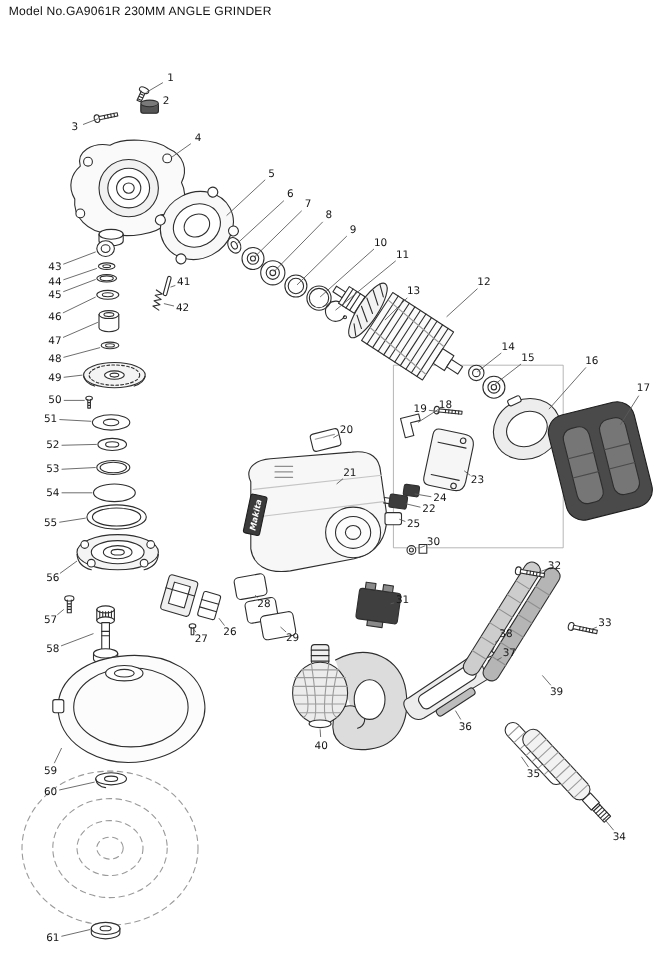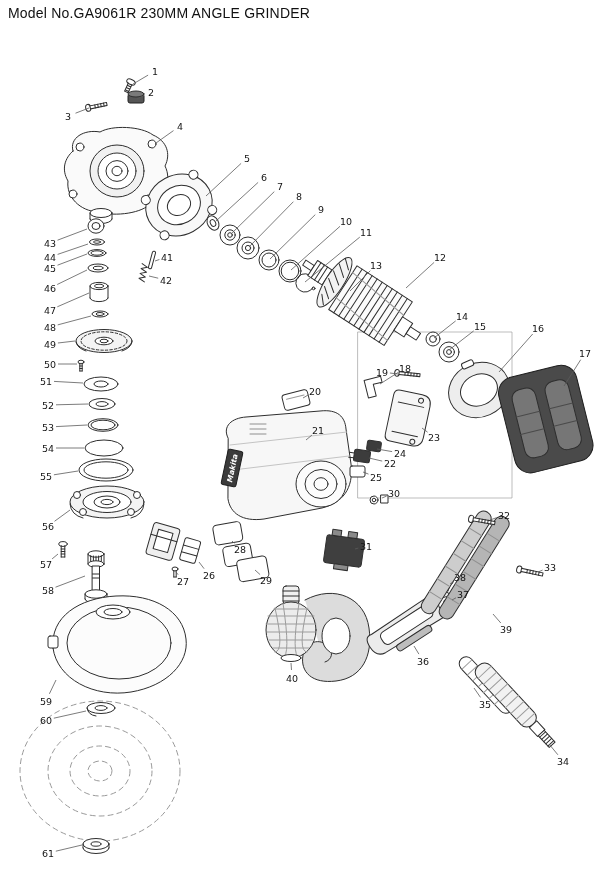--- a/index.html
+++ b/index.html
@@ -1,18 +1,18 @@
 <!DOCTYPE html>
 <html><head>
 <meta charset="utf-8">
 <style>
   html,body{margin:0;padding:0;background:#fff;}
   .page{position:relative;width:606px;height:870px;background:#fff;overflow:hidden;
         font-family:"Liberation Sans",sans-serif;}
-  .title{position:absolute;top:5px;left:8px;font-size:14px;color:#111;letter-spacing:.2px;}
+  .title{position:absolute;top:5px;left:8px;font-size:11px;color:#111;letter-spacing:.2px;}
   svg.scene{position:absolute;top:0;left:0;}
   .callout-num{font:9.5px "DejaVu Sans",sans-serif;fill:#141414;text-anchor:middle;
                dominant-baseline:central;stroke:none;}
   .leader{stroke:#5a5a5a;stroke-width:.8;}
   .logo-text{font:italic bold 7.5px "DejaVu Sans",sans-serif;fill:#fff;text-anchor:middle;
              dominant-baseline:central;stroke:none;}
 </style>
 </head>
 <body>
 

